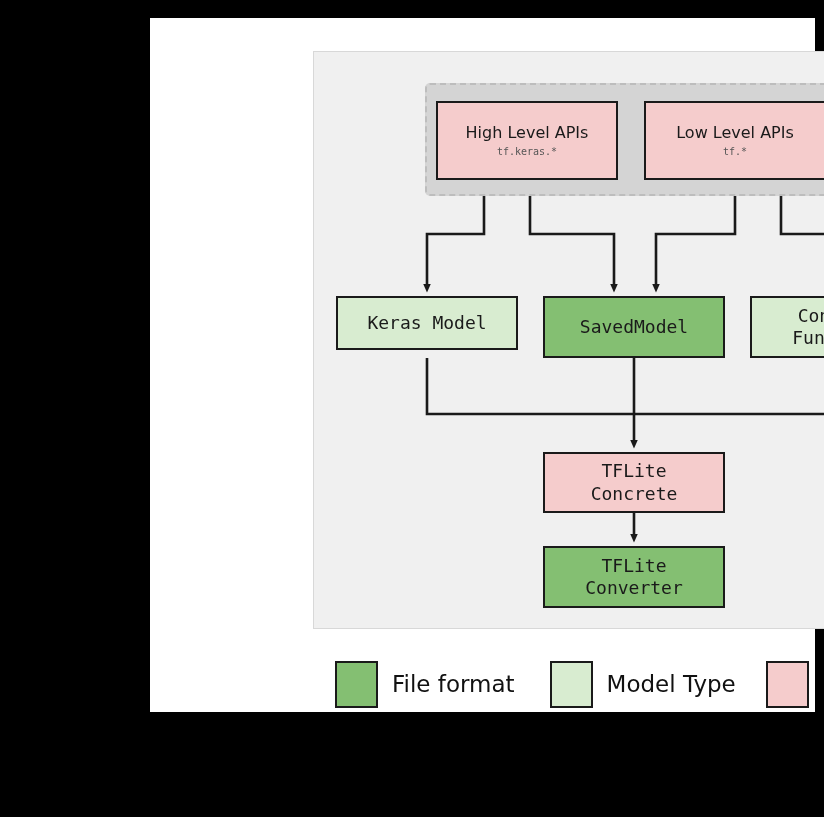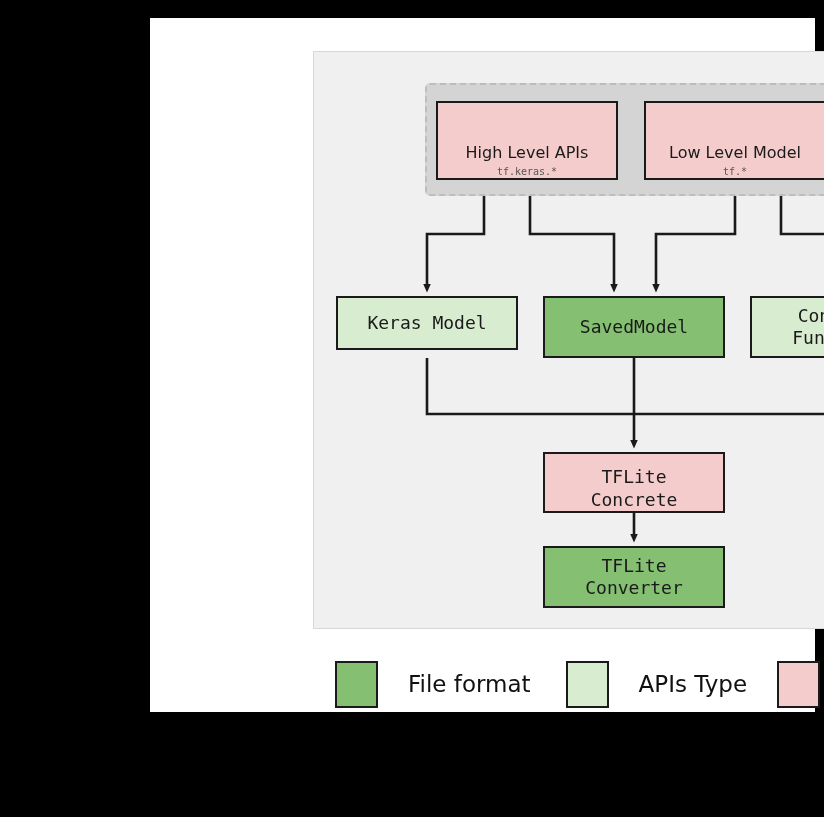--- a/index.html
+++ b/index.html
@@ -55,21 +55,21 @@
     position: absolute;
     box-sizing: border-box;
     border: 2.5px solid #1a1a1a;
     display: flex;
     flex-direction: column;
     align-items: center;
     justify-content: center;
     text-align: center;
     line-height: 1.25;
   }
-  .node.infra   { background: #f5cccc; justify-content: flex-end; }
+  .node.infra   { background: #f5cccc; }
   .node.fileftm { background: #84bf72; text-align: center; }
   .node.datatyp { background: #d8ecd0; }
 
   .node .title-sans {
     font-family: "DejaVu Sans", sans-serif;
     font-size: 16px;
     color: #1a1a1a;
   }
   .node .sub-mono {
     font-family: "DejaVu Sans Mono", monospace;
@@ -108,21 +108,20 @@
     left: 185px;
     top: 640px;
     width: 615px;
     height: 52px;
     display: flex;
     align-items: center;
   }
   .legend-item {
     display: flex;
     align-items: center;
-    gap: 16px;
   }
   .legend-swatch {
     width: 43px;
     height: 47px;
     border: 2.5px solid #1a1a1a;
     box-sizing: border-box;
     flex: none;
   }
   .legend-swatch.fileftm { background: #84bf72; }
   .legend-swatch.datatyp { background: #d8ecd0; }
@@ -168,21 +167,21 @@
     </g>
   </svg>
 
   <div id="api-group"></div>
 
   <div class="node infra" id="node-high-level">
     <span class="title-sans">High Level APIs</span>
     <span class="sub-mono">tf.keras.*</span>
   </div>
   <div class="node infra" id="node-low-level">
-    <span class="title-sans">Low Level Model</span>
+    <span class="title-sans">Low Level APIs</span>
     <span class="sub-mono">tf.*</span>
   </div>
 
   <div class="node datatyp" id="node-keras-model">
     <span class="title-mono">Keras Model</span>
   </div>
   <div class="node fileftm" id="node-savedmodel">
     <span class="title-mono">SavedModel</span>
   </div>
   <div class="node datatyp" id="node-concrete-fn">
@@ -200,21 +199,21 @@
   </div>
 
   <div id="legend">
     <div class="legend-item">
       <span class="legend-swatch fileftm"></span>
       <span class="legend-label">File format</span>
     </div>
     <span class="legend-gap-a"></span>
     <div class="legend-item">
       <span class="legend-swatch datatyp"></span>
-      <span class="legend-label">APIs Type</span>
+      <span class="legend-label">Model Type</span>
     </div>
     <span class="legend-gap-b"></span>
     <div class="legend-item">
       <span class="legend-swatch infra"></span>
       <span class="legend-label">Infrastructure</span>
     </div>
   </div>
 
 </div>
 

